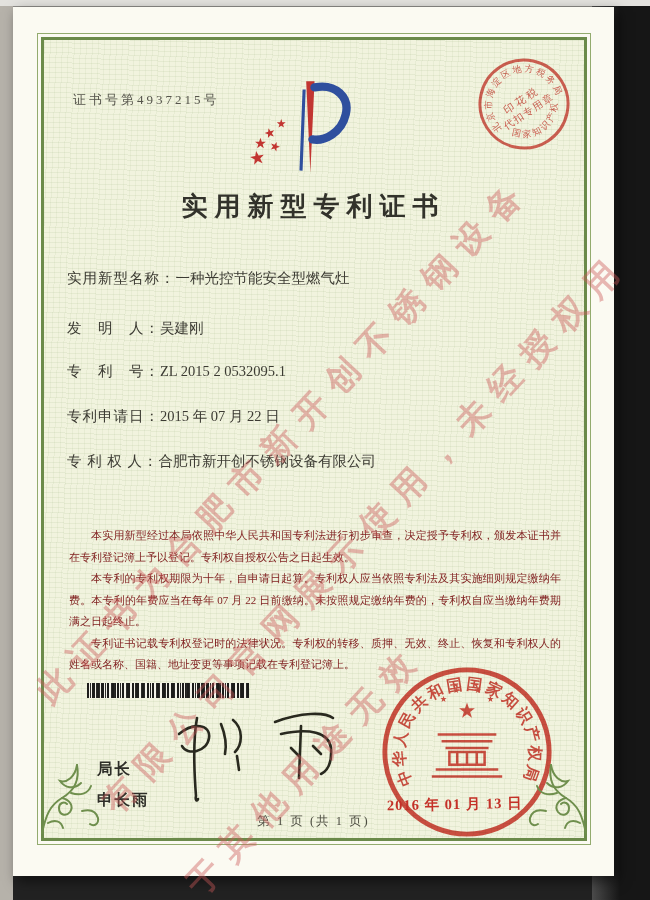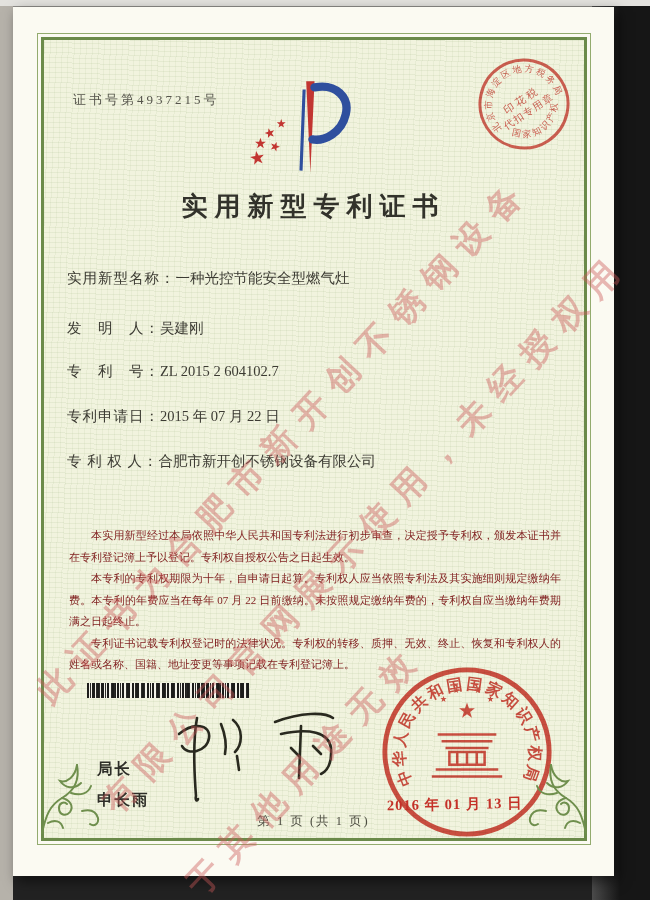--- a/index.html
+++ b/index.html
@@ -84,21 +84,21 @@
 
     <div class="title">实用新型专利证书</div>
 
     <div class="field" style="top:262px">
       <span class="lab">实用新型名称：</span><span>一种光控节能安全型燃气灶</span>
     </div>
     <div class="field" style="top:312px">
       <span class="lab">发　明　人：</span><span>吴建刚</span>
     </div>
     <div class="field" style="top:355px">
-      <span class="lab">专　利　号：</span><span>ZL 2015 2 604102.7</span>
+      <span class="lab">专　利　号：</span><span>ZL 2015 2 0532095.1</span>
     </div>
     <div class="field" style="top:400px">
       <span class="lab">专利申请日：</span><span>2015 年 07 月 22 日</span>
     </div>
     <div class="field" style="top:445px">
       <span class="lab">专 利 权 人：</span><span>合肥市新开创不锈钢设备有限公司</span>
     </div>
 
     <div class="paras">
       <p>本实用新型经过本局依照中华人民共和国专利法进行初步审查，决定授予专利权，颁发本证书并在专利登记簿上予以登记。专利权自授权公告之日起生效。</p>

